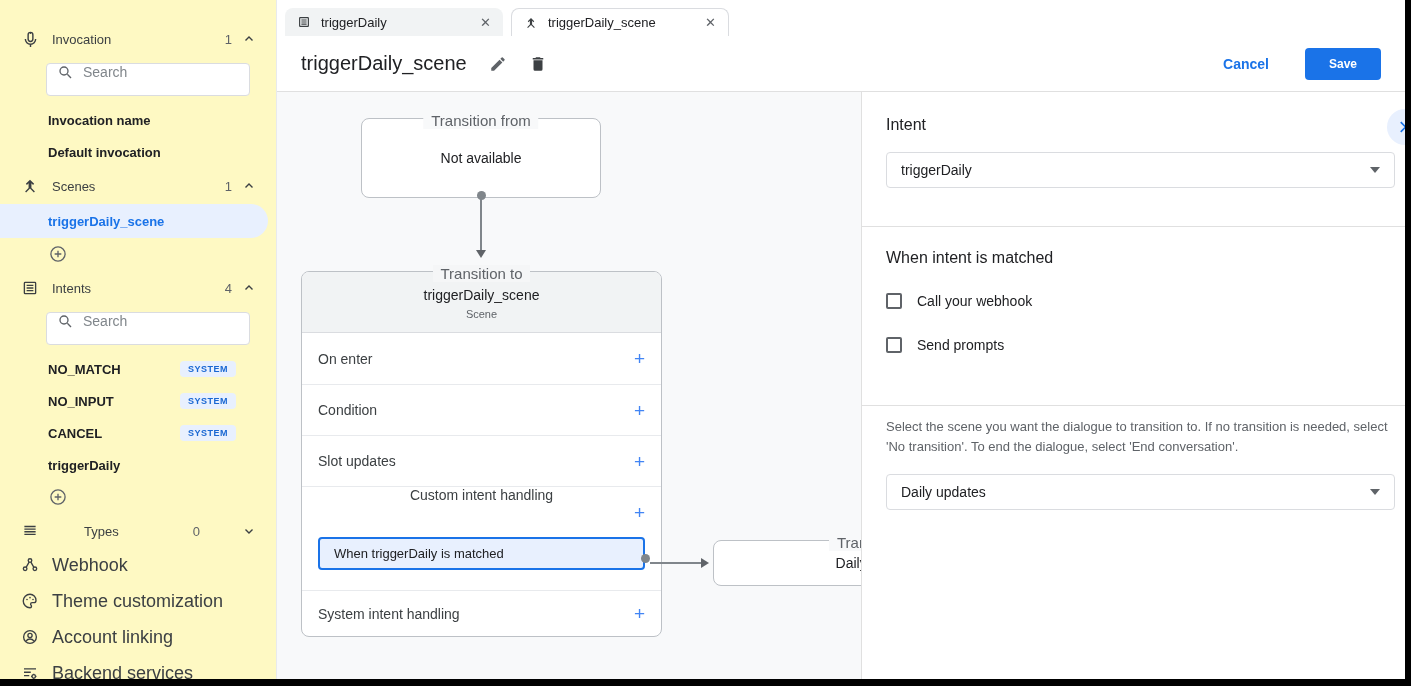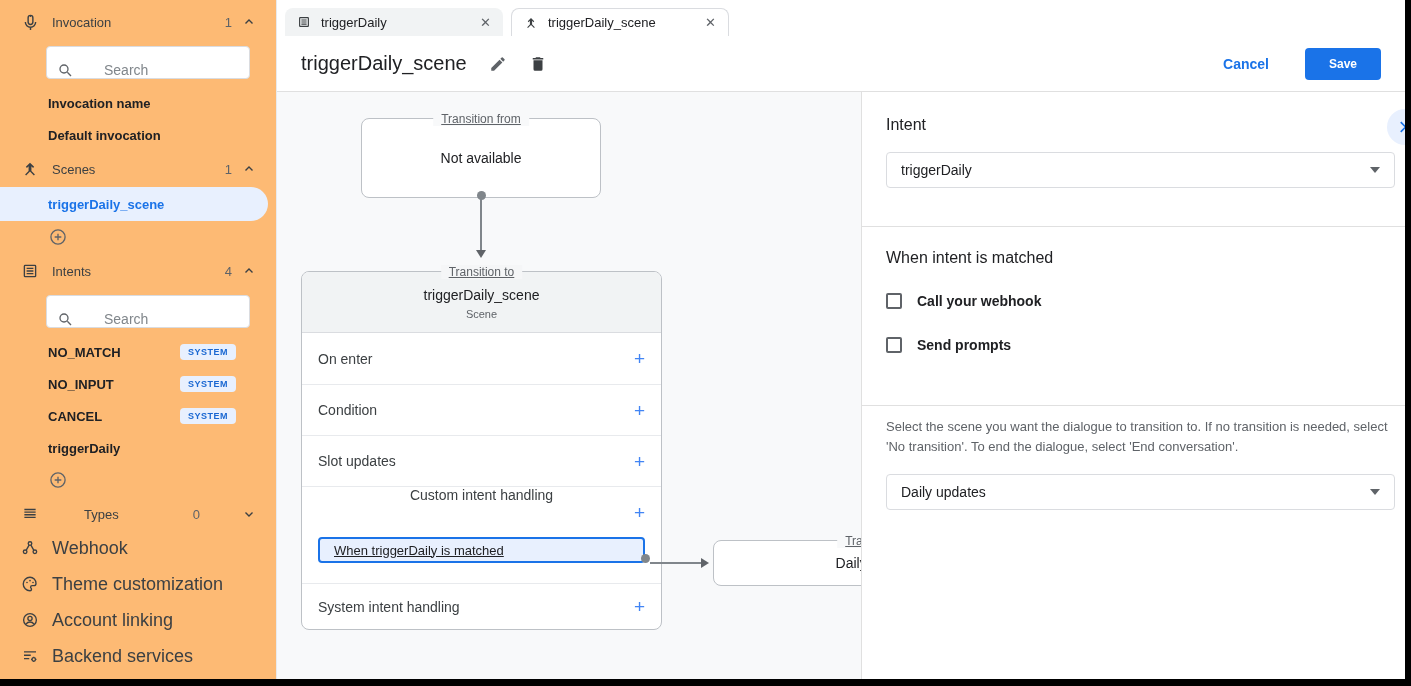--- a/index.html
+++ b/index.html
@@ -2,27 +2,27 @@
 <html><head>
 <meta charset="utf-8">
 <style>
   * { margin:0; padding:0; box-sizing:border-box; }
   html,body { width:1411px; height:686px; }
   body { font-family:"Liberation Sans", sans-serif; background:#000; }
   .screen { position:relative; width:1411px; height:686px; background:#000; overflow:hidden; }
   .app { position:absolute; left:0; top:0; width:1405px; height:679px; background:#fff; display:flex; }
 
   
-  .sidebar { width:277px; min-width:277px; height:100%; background:#fdba74; border-right:1px solid #e8eaed; padding-top:6px; overflow:hidden; }
+  .sidebar { width:277px; min-width:277px; height:100%; background:#fef9c3; border-right:1px solid #e8eaed; padding-top:23px; overflow:hidden; }
   .side-row { display:flex; align-items:center; height:32px; padding:0 20px; }
   .side-row .lbl { font-size:13px; color:#3c4043; margin-left:12px; }
   .side-row .cnt { margin-left:auto; font-size:13px; color:#5f6368; }
   .side-row .chev { margin-left:10px; display:flex; }
   .icon20 { width:20px; height:20px; display:flex; align-items:center; justify-content:center; flex:none; }
-  .searchbox { display:flex; align-items:flex-end; height:33px; margin:8px 26px 8px 46px; border:1px solid #dadce0; border-radius:4px; padding:0 10px; background:#fff;gap:21px; }
+  .searchbox { display:flex; align-items:flex-start; height:33px; margin:8px 26px 8px 46px; border:1px solid #dadce0; border-radius:4px; padding:0 10px; background:#fff; }
   .searchbox input { border:none; outline:none; font-size:14px; color:#202124; width:130px; margin-left:10px; font-family:"Liberation Sans",sans-serif; }
   .searchbox input::placeholder { color:#80868b; }
   .side-item { display:flex; align-items:center; height:32px; padding-left:48px; padding-right:20px; font-size:13px; font-weight:bold; color:#202124; }
   .side-item.sel { height:34px; padding-left:48px; background:#e8f0fe; border-radius:0 17px 17px 0; width:268px; color:#1a73e8; }
   .badge { margin-left:auto; margin-right:20px; background:#e8f0fe; color:#1967d2; font-size:9px; font-weight:bold; letter-spacing:.5px; padding:3px 8px; border-radius:4px; }
   .add-row { display:flex; align-items:center; height:32px; padding-left:48px; }
   .side-link { display:flex; align-items:center; height:36px; padding:0 20px; }
   .side-link .lbl { font-size:18px; color:#3c4043; margin-left:12px; }
 
   
@@ -38,55 +38,55 @@
   .pagehead .title { font-size:20px; color:#202124; }
   .hd-icon { margin-left:22px; display:flex; cursor:pointer; }
   .cancel { margin-left:auto; font-size:14px; color:#1a73e8; font-weight:bold; cursor:pointer; }
   .save { margin-left:36px; background:#1a73e8; color:#fff; font-size:12px; font-weight:bold; border:none; border-radius:4px; padding:9px 24px; cursor:pointer; font-family:"Liberation Sans",sans-serif; }
 
   .content { flex:1; display:flex; overflow:hidden; }
   .canvas { width:584px; min-width:584px; background:#f8f9fa; position:relative; overflow:hidden; }
   .panel { flex:1; background:#fff; border-left:1px solid #e0e0e0; position:relative; overflow:hidden; }
 
   
-  .legend { position:absolute; top:-7px; left:50%; transform:translateX(-50%); font-size:12px; color:#5f6368; background:#f8f9fa; padding:0 8px; white-space:nowrap;text-decoration:underline; }
+  .legend { position:absolute; top:-7px; left:50%; transform:translateX(-50%); font-size:15px; color:#5f6368; background:#f8f9fa; padding:0 8px; white-space:nowrap; }
   .from-box { position:absolute; left:84px; top:26px; width:240px; height:80px; background:#fff; border:1px solid #bdc1c6; border-radius:8px; display:flex; align-items:center; justify-content:center; }
   .from-box .txt { font-size:14px; color:#202124; }
   .dot { position:absolute; width:9px; height:9px; border-radius:50%; background:#80868b; }
   .vline { position:absolute; left:203px; top:107px; width:2px; height:52px; background:#80868b; }
   .arrow-down { position:absolute; left:199px; top:158px; width:0; height:0; border-left:5px solid transparent; border-right:5px solid transparent; border-top:8px solid #5f6368; }
 
   .scene-card { position:absolute; left:24px; top:179px; width:361px; background:#fff; border:1px solid #bdc1c6; border-radius:8px; }
   .scene-card .legend { background:#f5f6f7; }
   .card-head { background:#f1f3f4; border-bottom:1px solid #dadce0; border-radius:7px 7px 0 0; text-align:center; padding:15px 0 12px; }
   .card-head .ch-title { font-size:14px; color:#202124; }
   .card-head .ch-sub { font-size:11px; color:#5f6368; margin-top:5px; }
   .sec-row { display:flex; align-items:center; height:51px; padding:0 16px; }
   .sec-row + .sec-row, .sec-sep { border-top:1px solid #e8eaed; }
   .sec-row .s-label { font-size:14px; color:#3c4043; }
   .plus { margin-left:auto; color:#4285f4; font-size:19px; font-weight:400; cursor:pointer; line-height:1; }
   .custom-wrap { padding-bottom:20px; border-top:1px solid #e8eaed; }
   .custom-wrap .sec-row { height:50px; }
-  .matched { position:relative; margin:0 16px; height:26px; border:2px solid #1a73e8; border-radius:4px; background:#e8f0fe; display:flex; align-items:center; padding:0 14px; font-size:13px; color:#202124;text-decoration:underline; }
+  .matched { position:relative; margin:0 16px; height:33px; border:2px solid #1a73e8; border-radius:4px; background:#e8f0fe; display:flex; align-items:center; padding:0 14px; font-size:13px; color:#202124; }
   .sys-row { height:46px; }
 
   .hline { position:absolute; left:373px; top:470px; width:51px; height:2px; background:#80868b; }
   .arrow-right { position:absolute; left:424px; top:466px; width:0; height:0; border-top:5px solid transparent; border-bottom:5px solid transparent; border-left:8px solid #5f6368; }
   .next-box { position:absolute; left:436px; top:448px; width:330px; height:46px; background:#fff; border:1px solid #bdc1c6; border-radius:8px; display:flex; align-items:center; justify-content:center; font-size:14px; color:#202124; }
 
   
   .panel-pad { padding-left:24px; padding-right:10px; }
   .p-h { font-size:16px; font-weight:400; color:#202124; }
   .dropdown { height:36px; border:1px solid #dadce0; border-radius:4px; background:#fff; display:flex; align-items:center; padding:0 14px; cursor:pointer; }
   .dropdown .d-val { font-size:14px; color:#202124; }
   .caret { margin-left:auto; width:0; height:0; border-left:5px solid transparent; border-right:5px solid transparent; border-top:6px solid #5f6368; }
   .divider { height:1px; background:#e0e0e0; width:100%; }
   .cb-row { display:flex; align-items:center; }
   .cb { width:16px; height:16px; border:2px solid #5f6368; border-radius:2px; background:#fff; cursor:pointer; flex:none; }
-  .cb-row .cb-label { margin-left:15px; font-size:14px; font-weight:bold; color:#202124; }
+  .cb-row .cb-label { margin-left:15px; font-size:14px; font-weight:normal; color:#202124; }
   .p-desc { font-size:13px; color:#5f6368; line-height:1.5; max-width:512px; }
   .collapse-btn { position:absolute; top:17px; right:-18px; width:36px; height:36px; border-radius:50%; background:#e8f0fe; display:flex; align-items:center; cursor:pointer; }
   .collapse-btn svg { margin-left:7px; }
   svg { display:block; }
 </style>
 </head>
 <body>
 
 <div class="screen">
 <div class="app">

